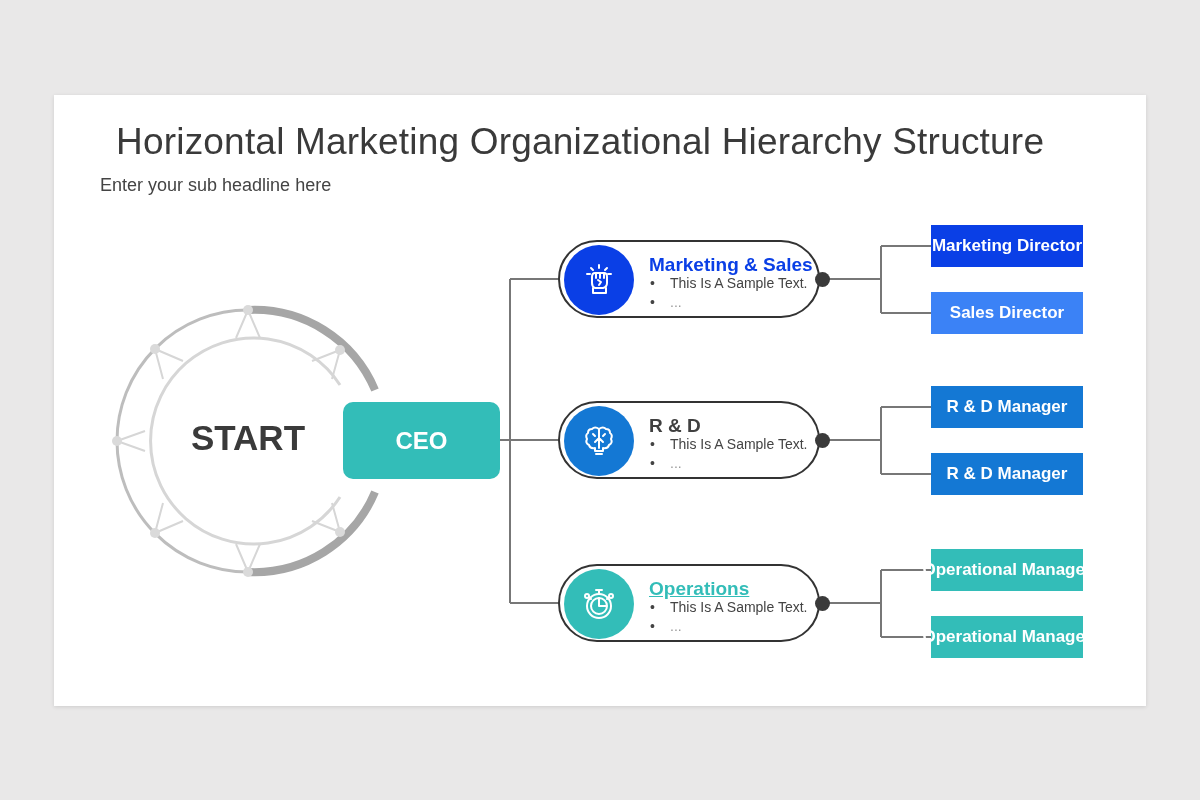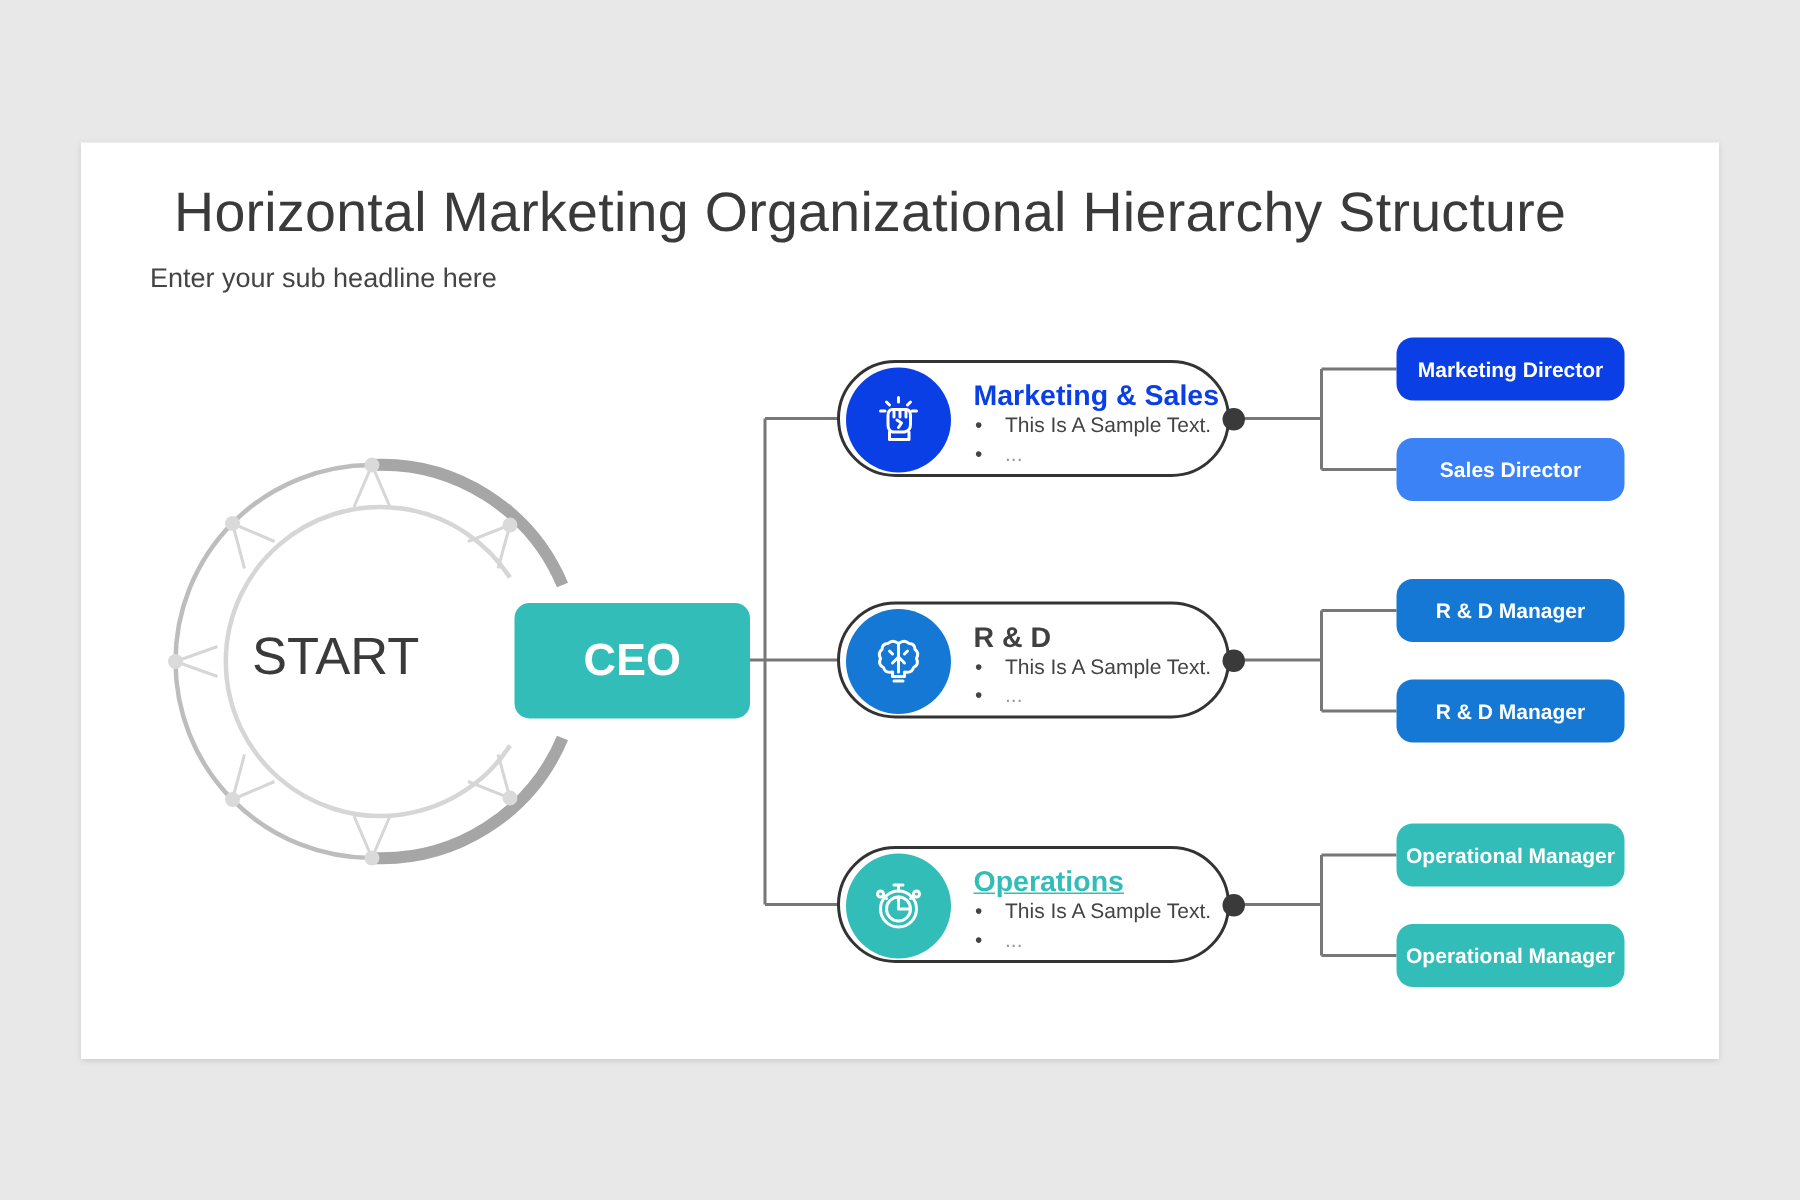--- a/index.html
+++ b/index.html
@@ -1,29 +1,29 @@
 <!DOCTYPE html>
 <html><head>
 <meta charset="utf-8">
 <style>
   html,body{margin:0;padding:0;}
   body{width:1200px;height:800px;background:#e9e8e8;position:relative;overflow:hidden;font-family:"Liberation Sans","DejaVu Sans",sans-serif;}
   .slide{position:absolute;left:54px;top:95px;width:1092px;height:611px;background:#ffffff;box-shadow:0 1px 4px rgba(0,0,0,0.12);}
   .title{position:absolute;left:100px;top:121px;font-size:37px;color:#3a3a3a;letter-spacing:0.2px;white-space:nowrap;margin-left:16px;}
   .subtitle{position:absolute;left:100px;top:175px;font-size:18px;color:#444;white-space:nowrap;}
   svg.lines{position:absolute;left:0;top:0;}
-  .start-label{position:absolute;left:168px;top:418px;width:160px;font-size:35px;font-weight:normal;color:#3a3a3a;}
-  .ceo{position:absolute;left:343px;top:402px;width:157px;height:77px;border-radius:10px;background:#33bdb8;color:#fff;font-size:30px;font-weight:bold;display:flex;align-items:center;justify-content:center;}
+  .start-label{position:absolute;left:168px;top:418px;width:160px;text-align:center;font-size:35px;font-weight:bold;color:#3a3a3a;}
+  .ceo{position:absolute;left:343px;top:402px;width:157px;height:77px;border-radius:10px;background:#33bdb8;color:#fff;font-size:24px;font-weight:bold;display:flex;align-items:center;justify-content:center;}
   .pill{position:absolute;left:558px;width:262px;height:78px;border:2px solid #333;border-radius:40px;background:#fff;box-sizing:border-box;}
   .pill .icircle{position:absolute;left:4px;top:3px;width:70px;height:70px;border-radius:50%;display:flex;align-items:center;justify-content:center;}
   .pill .ptitle{position:absolute;left:89px;top:12px;font-size:19px;font-weight:bold;white-space:nowrap;}
   .pill .bl{position:absolute;left:90px;font-size:14px;color:#444;white-space:nowrap;}
   .pill .bl .dot{display:inline-block;width:20px;}
   .rdot{position:absolute;width:15px;height:15px;border-radius:50%;background:#3a3a3a;}
-  .box{position:absolute;left:931px;width:152px;height:42px;border-radius:11px;color:#fff;font-size:14px;font-weight:bold;display:flex;align-items:center;justify-content:center;white-space:nowrap;}
+  .box{position:absolute;left:931px;width:152px;height:42px;border-radius:0;color:#fff;font-size:17px;font-weight:bold;display:flex;align-items:center;justify-content:center;white-space:nowrap;}
 </style>
 </head>
 <body>
 
 <div class="slide"></div>
 
 <div class="title">Horizontal Marketing Organizational Hierarchy Structure</div>
 <div class="subtitle">Enter your sub headline here</div>
 
 <svg class="lines" width="1200" height="800">

